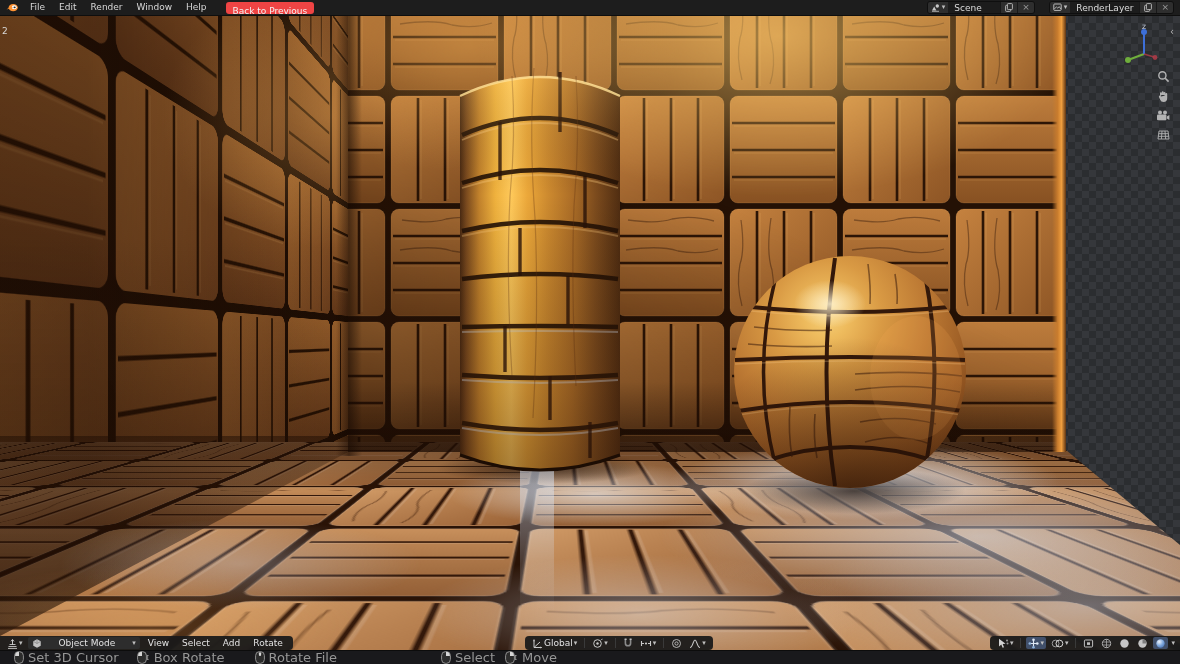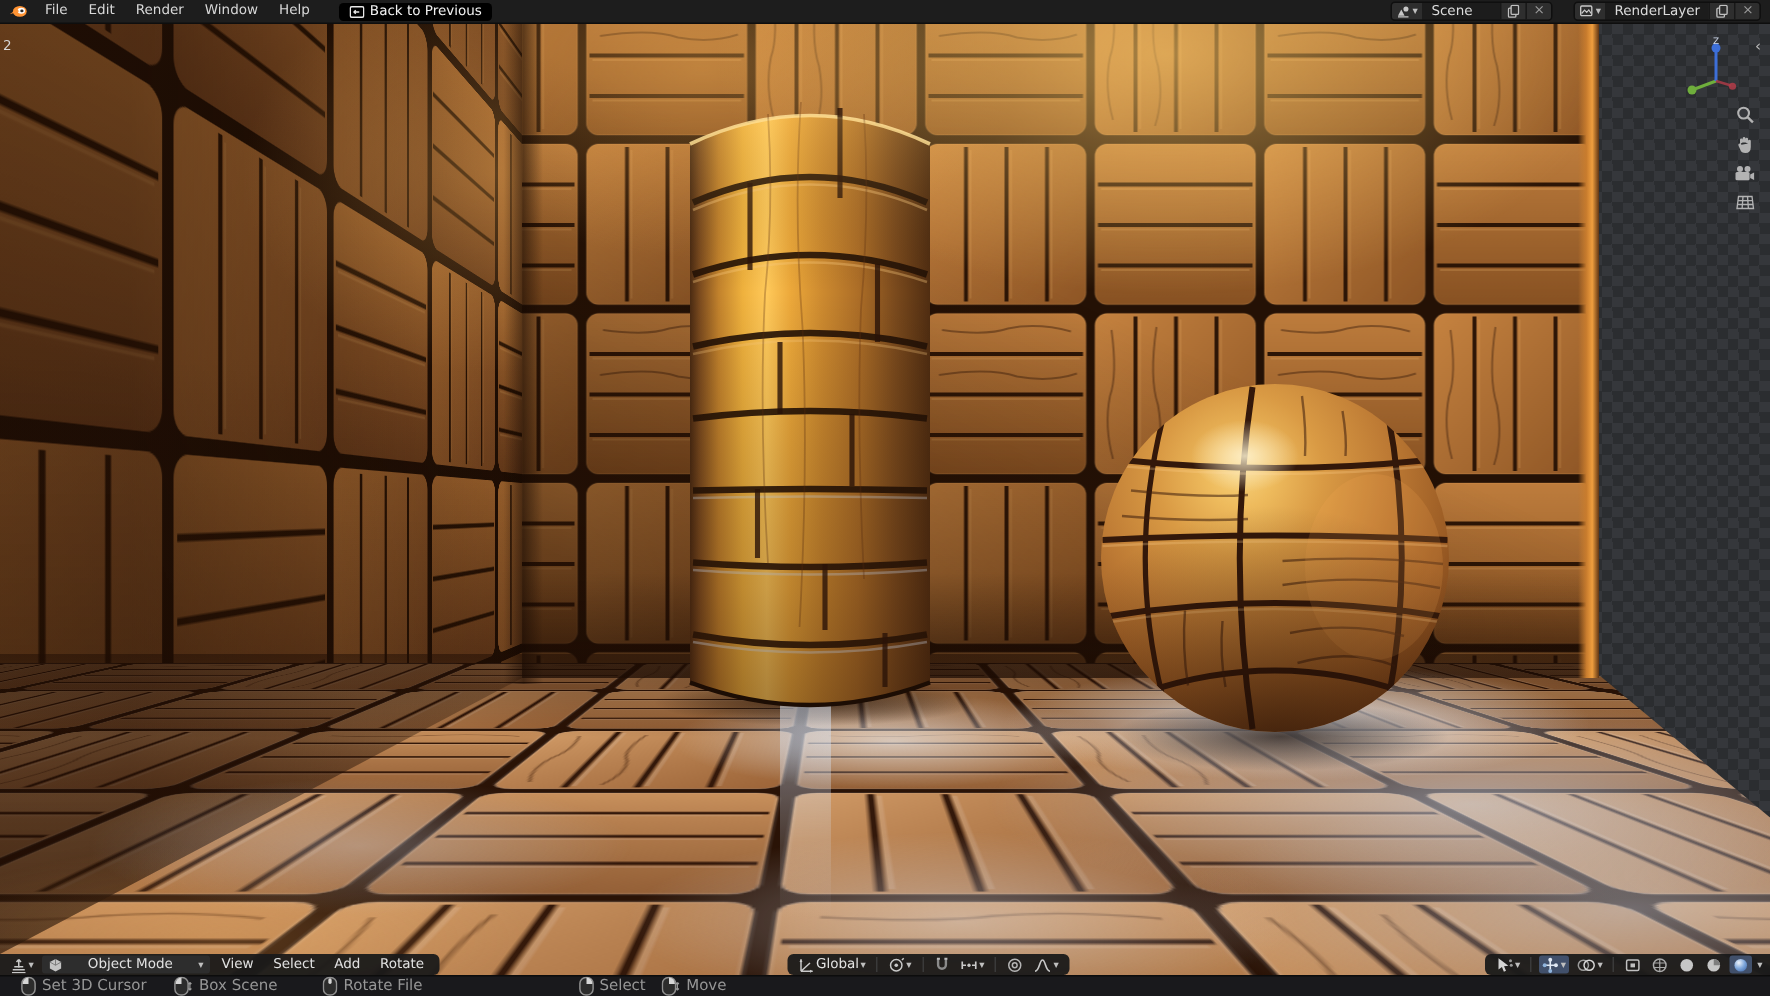--- a/index.html
+++ b/index.html
@@ -6,22 +6,22 @@
   html,body { background:#000; }
   body { width:1180px; height:664px; font-family:"DejaVu Sans", sans-serif; }
   .app { position:relative; width:1180px; height:664px; background:#1d1d1d; overflow:hidden;text-decoration:underline; }
 
   
   .topbar { position:absolute; top:0; left:0; width:100%; height:16px;
     background:#1d1d1d; border-bottom:1px solid #0e0e0e;
     display:flex; align-items:center; padding:0 6px; color:#d8d8d8; font-size:9px; }
   .menu-item { padding:0 7px; line-height:15px; cursor:default; }
   .logo { display:flex; align-items:center; margin-right:4px; }
-  .back-btn { margin-left:12px; background:#000000; border-radius:3px; height:12px;
-    display:flex; align-items:center; gap:4px; padding:0 7px; color:#f2f2f2; }
+  .back-btn { margin-left:12px; background:#ef4444; border-radius:3px; height:12px;
+    display:flex; align-items:center; gap:4px; padding:0 7px; color:#f2f2f2;flex-direction:column; }
   .tb-right { margin-left:auto; display:flex; align-items:center; gap:14px; }
   .id-selector { display:flex; align-items:center; height:13px; background:#1c1c1c;
     border:1px solid #0f0f0f; border-radius:3px; overflow:hidden; }
   .id-browse { background:#2e2e2e; height:100%; display:flex; align-items:center; padding:0 3px; gap:2px; }
   .id-name { padding:0 6px; color:#dcdcdc; min-width:52px; }
   .id-btn { background:#2e2e2e; height:100%; display:flex; align-items:center; padding:0 4px; border-left:1px solid #181818; }
   .chev { font-size:7px; color:#bfbfbf; line-height:1; }
   .xg { color:#9a9a9a; font-size:9px; line-height:1; }
 
   
@@ -91,21 +91,21 @@
   .hg-right { right:0; border-radius:4px 0 0 4px; }
   .hmenu { padding:0 5px; }
   .hselect { background:#2d2d2d; border-radius:2px; height:12px; display:flex; align-items:center; gap:17px; padding:0 4px; }
   .hbtn { display:flex; align-items:center; gap:1px; padding:0 2px; height:12px; border-radius:2px; }
   .hbtn.active { background:#41506b; }
   .hsep { width:1px; height:10px; background:#3a3a3a; margin:0 2px; }
 
   
   .statusbar { position:absolute; left:0; top:650px; width:100%; height:14px;
     background:#19191c; border-top:1px solid #0c0c0c; display:flex; 
-    color:#969696; font-size:10px; padding:0 8px; }
+    color:#969696; font-size:13px; padding:0 8px; }
   .hint { display:flex; align-items:center; gap:4px; }
   .stats { margin-left:auto; color:#8f8f8f; white-space:nowrap; }
 </style>
 </head>
 <body>
 
 <div class="app">
 
   <div class="topbar">
     <span class="logo">
@@ -604,21 +604,21 @@
         <path d="M1.1,5 L1.1,4.6 A3.9,3.9 0 0 1 5,0.7 L5,5 Z" fill="#d6d6d6"></path>
       </svg>
       <span>Set 3D Cursor</span>
     </span>
     <span class="hint" style="margin-left:18px">
       <svg width="13" height="13" viewBox="0 0 13 13">
         <rect x="0.6" y="0.6" width="8.8" height="11.8" rx="4" fill="#2c2c2c" stroke="#8f8f8f"></rect>
         <path d="M1.1,5 L1.1,4.6 A3.9,3.9 0 0 1 5,0.7 L5,5 Z" fill="#d6d6d6"></path>
         <path d="M10.6,4 v5 M10.6,4 l-1,1 M10.6,4 l1,1 M10.6,9 l-1,-1 M10.6,9 l1,-1" stroke="#9a9a9a" stroke-width="0.8" fill="none"></path>
       </svg>
-      <span>Box Scene</span>
+      <span>Box Rotate</span>
     </span>
     <span class="hint" style="margin-left:30px">
       <svg width="10" height="13" viewBox="0 0 10 13">
         <rect x="0.6" y="0.6" width="8.8" height="11.8" rx="4" fill="#2c2c2c" stroke="#8f8f8f"></rect>
         <rect x="3.9" y="1.2" width="2.2" height="3.8" rx="1.1" fill="#d6d6d6"></rect>
       </svg>
       <span>Rotate File</span>
     </span>
     <span class="hint" style="margin-left:104px">
       <svg width="10" height="13" viewBox="0 0 10 13">

